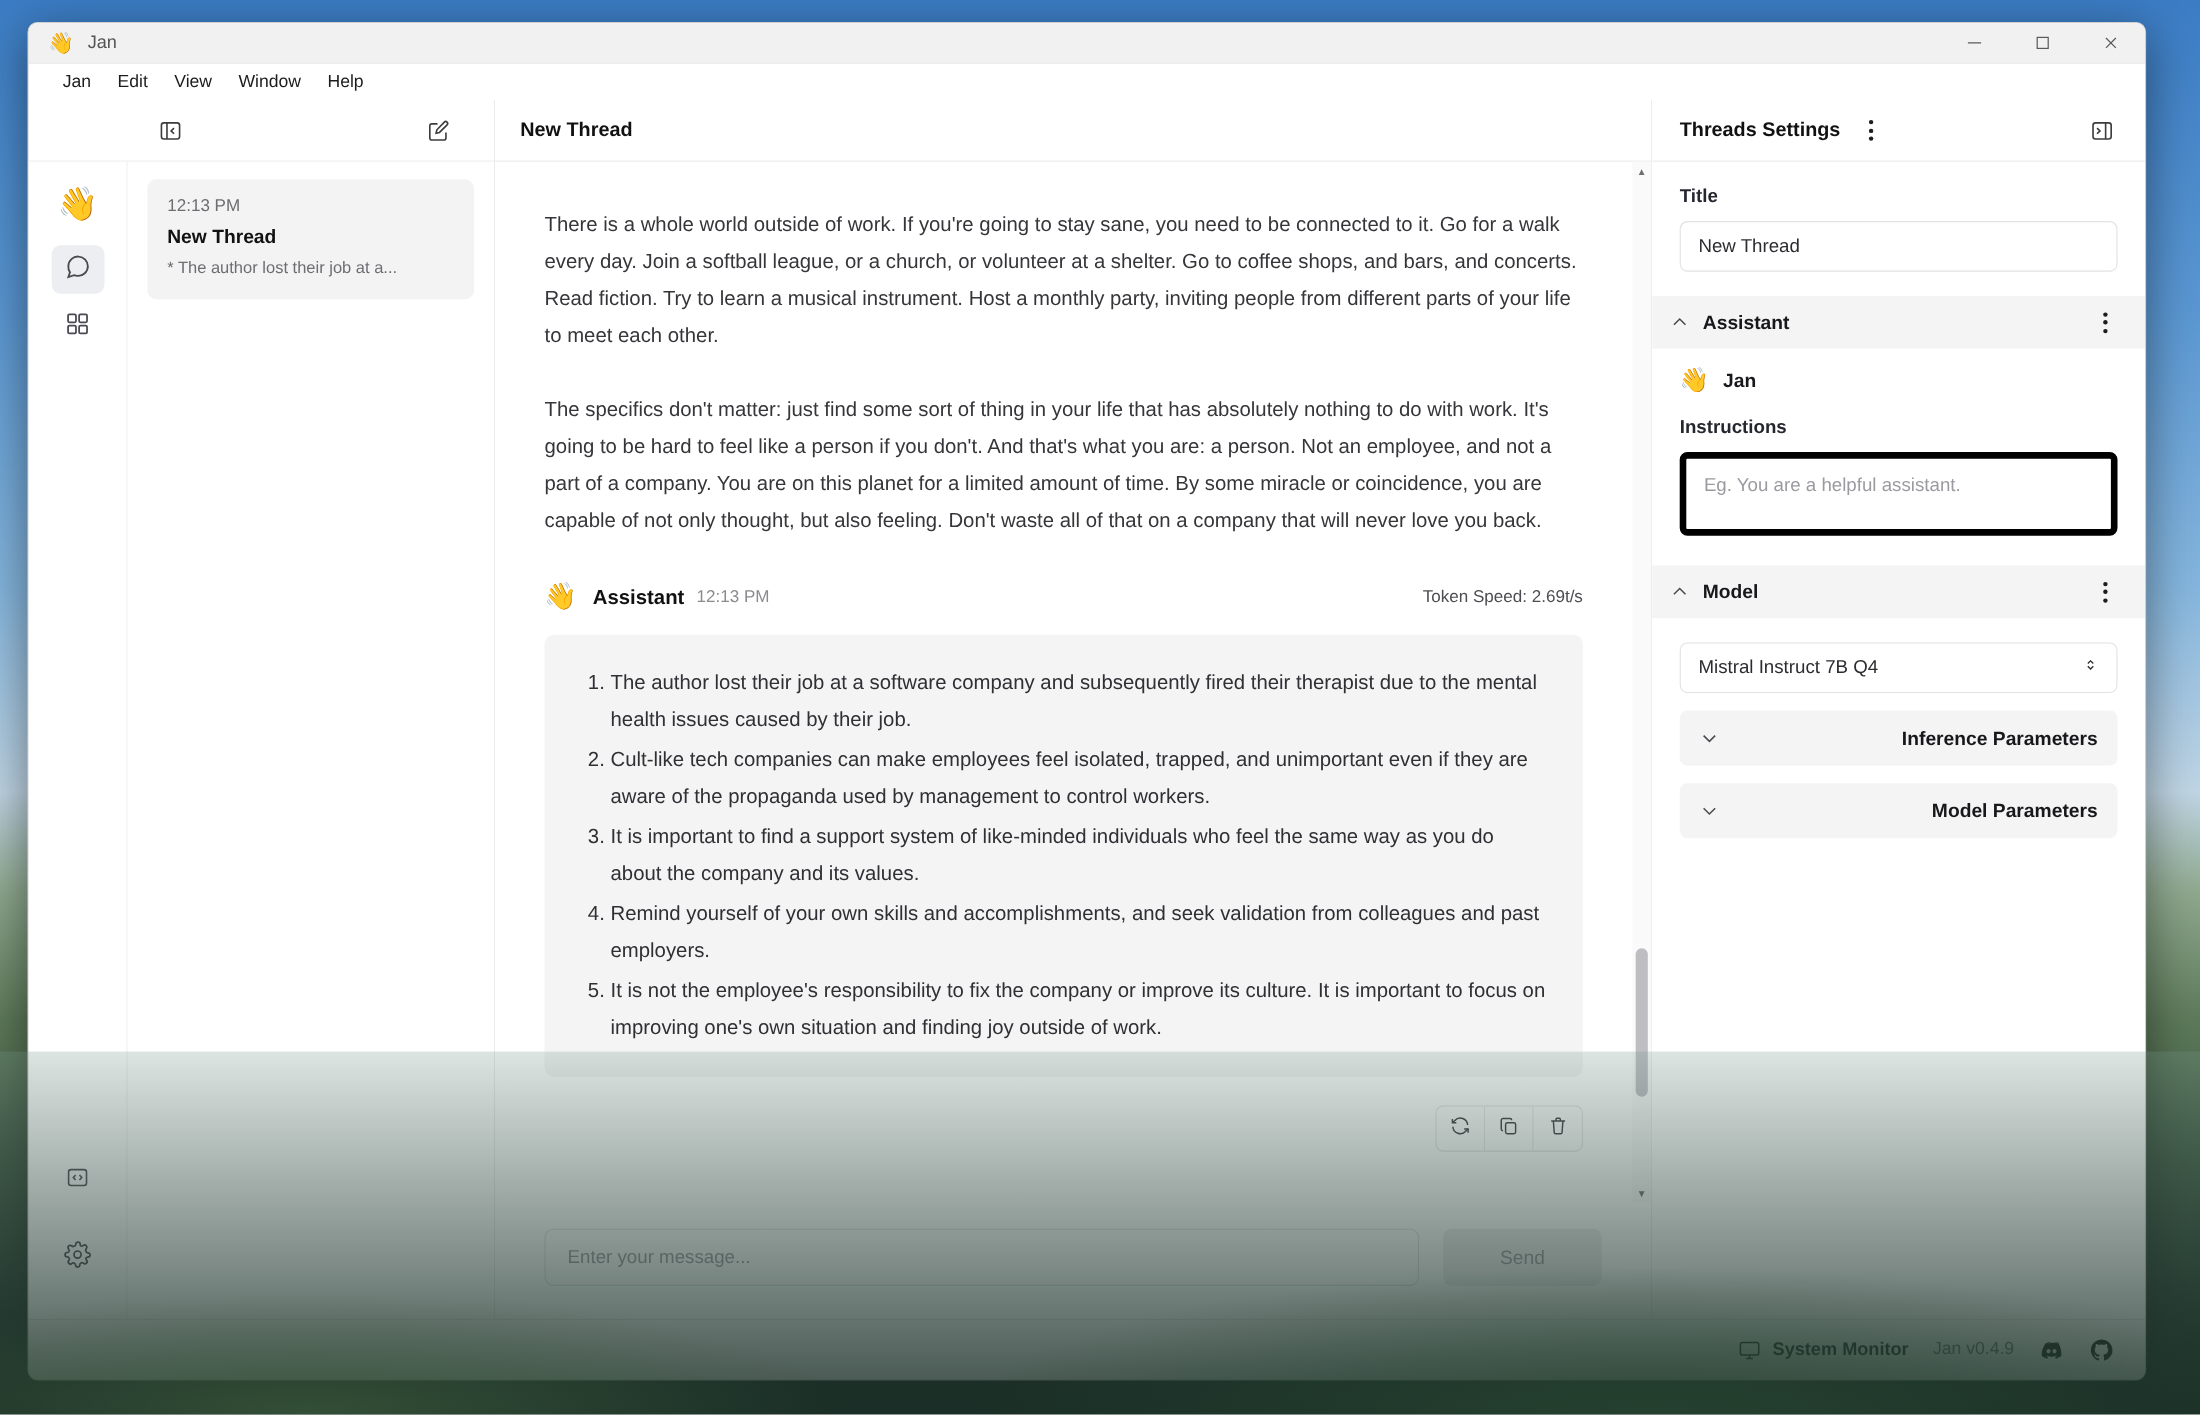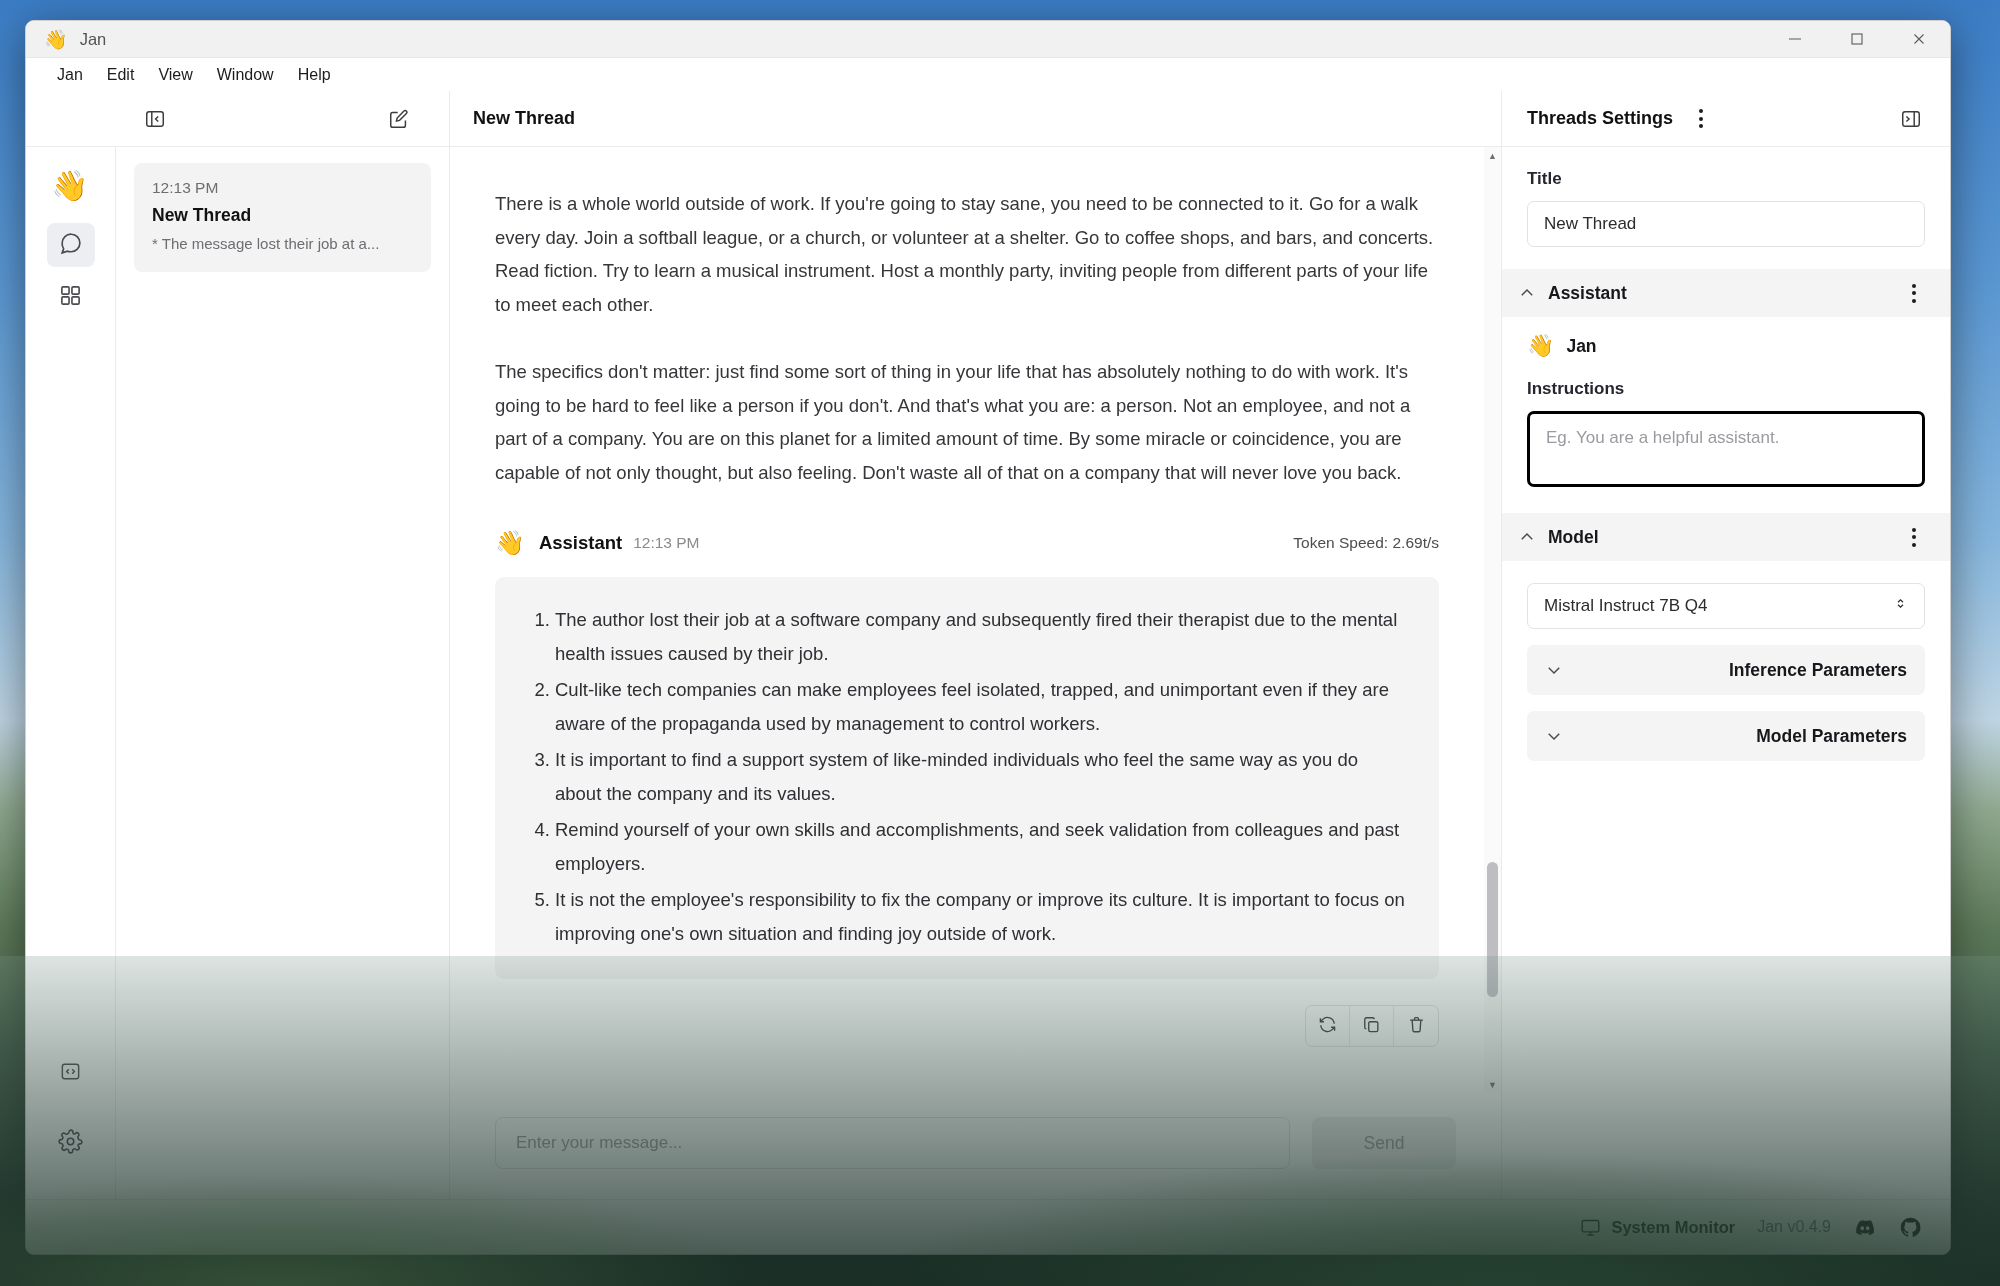--- a/index.html
+++ b/index.html
@@ -372,21 +372,21 @@
   .group-head .spacer { flex: 1; }
   .chev { color:#4a4a50; display:flex; align-items:center; }
 
   .assist-row { display:flex; align-items:center; gap: 12px; padding: 18px 25px 0 25px; }
   .assist-emoji { font-size: 22px; line-height: 1; }
   .assist-name { font-size: 17.5px; font-weight: 700; color: #18181c; }
 
   .textarea-box {
     width: 100%;
     height: 76px;
-    border: 3px solid #000000;
+    border: 6px solid #000000;
     border-radius: 7px;
     padding: 14px 16px;
     font-size: 17px;
     color: #9a9aa0;
     font-family: "Liberation Sans", sans-serif;
     resize: none;
     outline: none;
   }
   .textarea-box::placeholder { color: #9a9aa0; }
 
@@ -532,21 +532,21 @@
                   </svg>
                 </span>
               </div>
             </div>
           </div>
 
           <div class="threadlist">
             <div class="thread-card">
               <div class="thread-time">12:13 PM</div>
               <div class="thread-title">New Thread</div>
-              <div class="thread-snippet">* The message lost their job at a...</div>
+              <div class="thread-snippet">* The author lost their job at a...</div>
             </div>
           </div>
 
         </div>
       </div>
 
       <div class="center-col">
         <div class="center-head">
           <div class="title">New Thread</div>
         </div>

